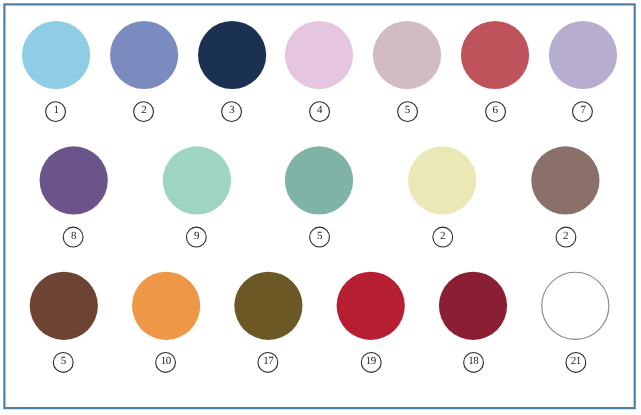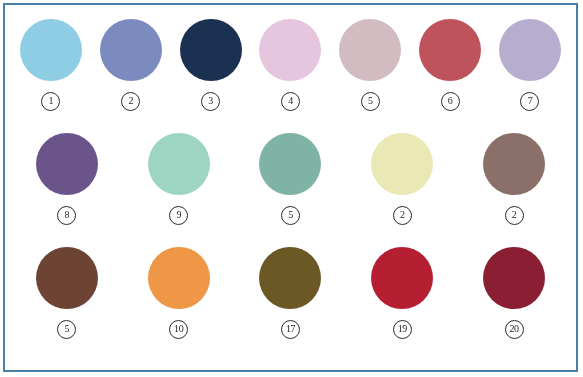--- a/index.html
+++ b/index.html
@@ -147,18 +147,22 @@
       <div class="swatch-cell">
         <div class="swatch-disc" style="background-color: rgb(107, 88, 36);"></div>
         <div class="swatch-label">17</div>
       </div>
       <div class="swatch-cell">
         <div class="swatch-disc" style="background-color: rgb(182, 31, 50);"></div>
         <div class="swatch-label">19</div>
       </div>
       <div class="swatch-cell">
         <div class="swatch-disc" style="background-color: rgb(138, 31, 51);"></div>
-        <div class="swatch-label">20</div>
+        <div class="swatch-label">18</div>
+      </div>
+      <div class="swatch-cell">
+        <div class="swatch-disc outlined" style="background-color: rgb(255, 255, 255);"></div>
+        <div class="swatch-label">21</div>
       </div>
     </div>
 
   </div>
 </div>
 
 </body></html>

